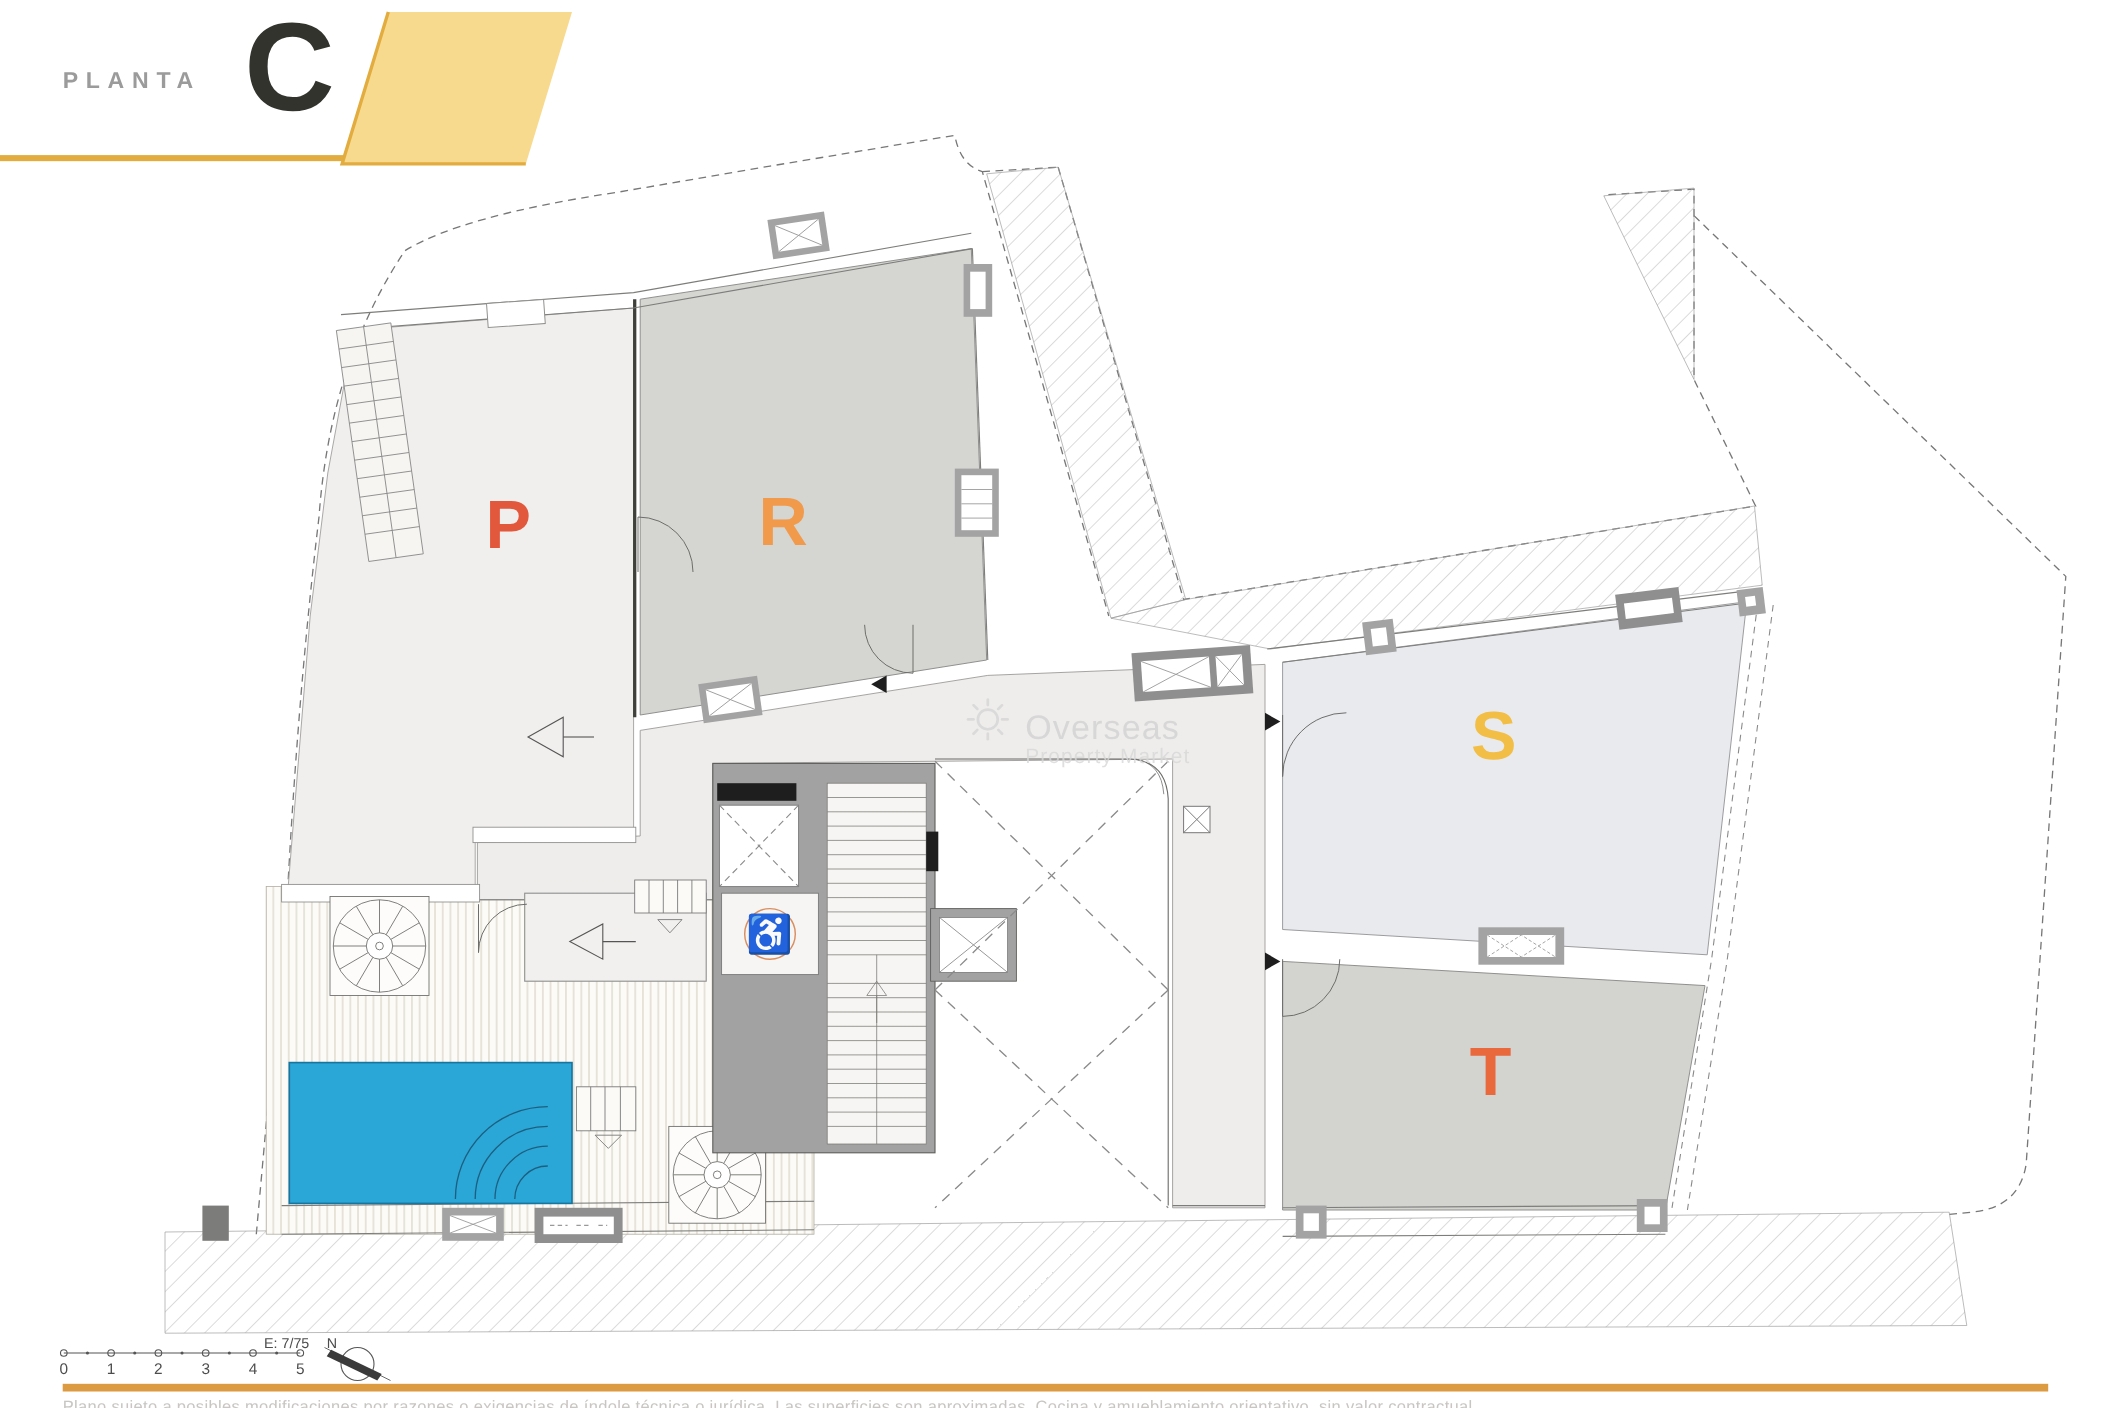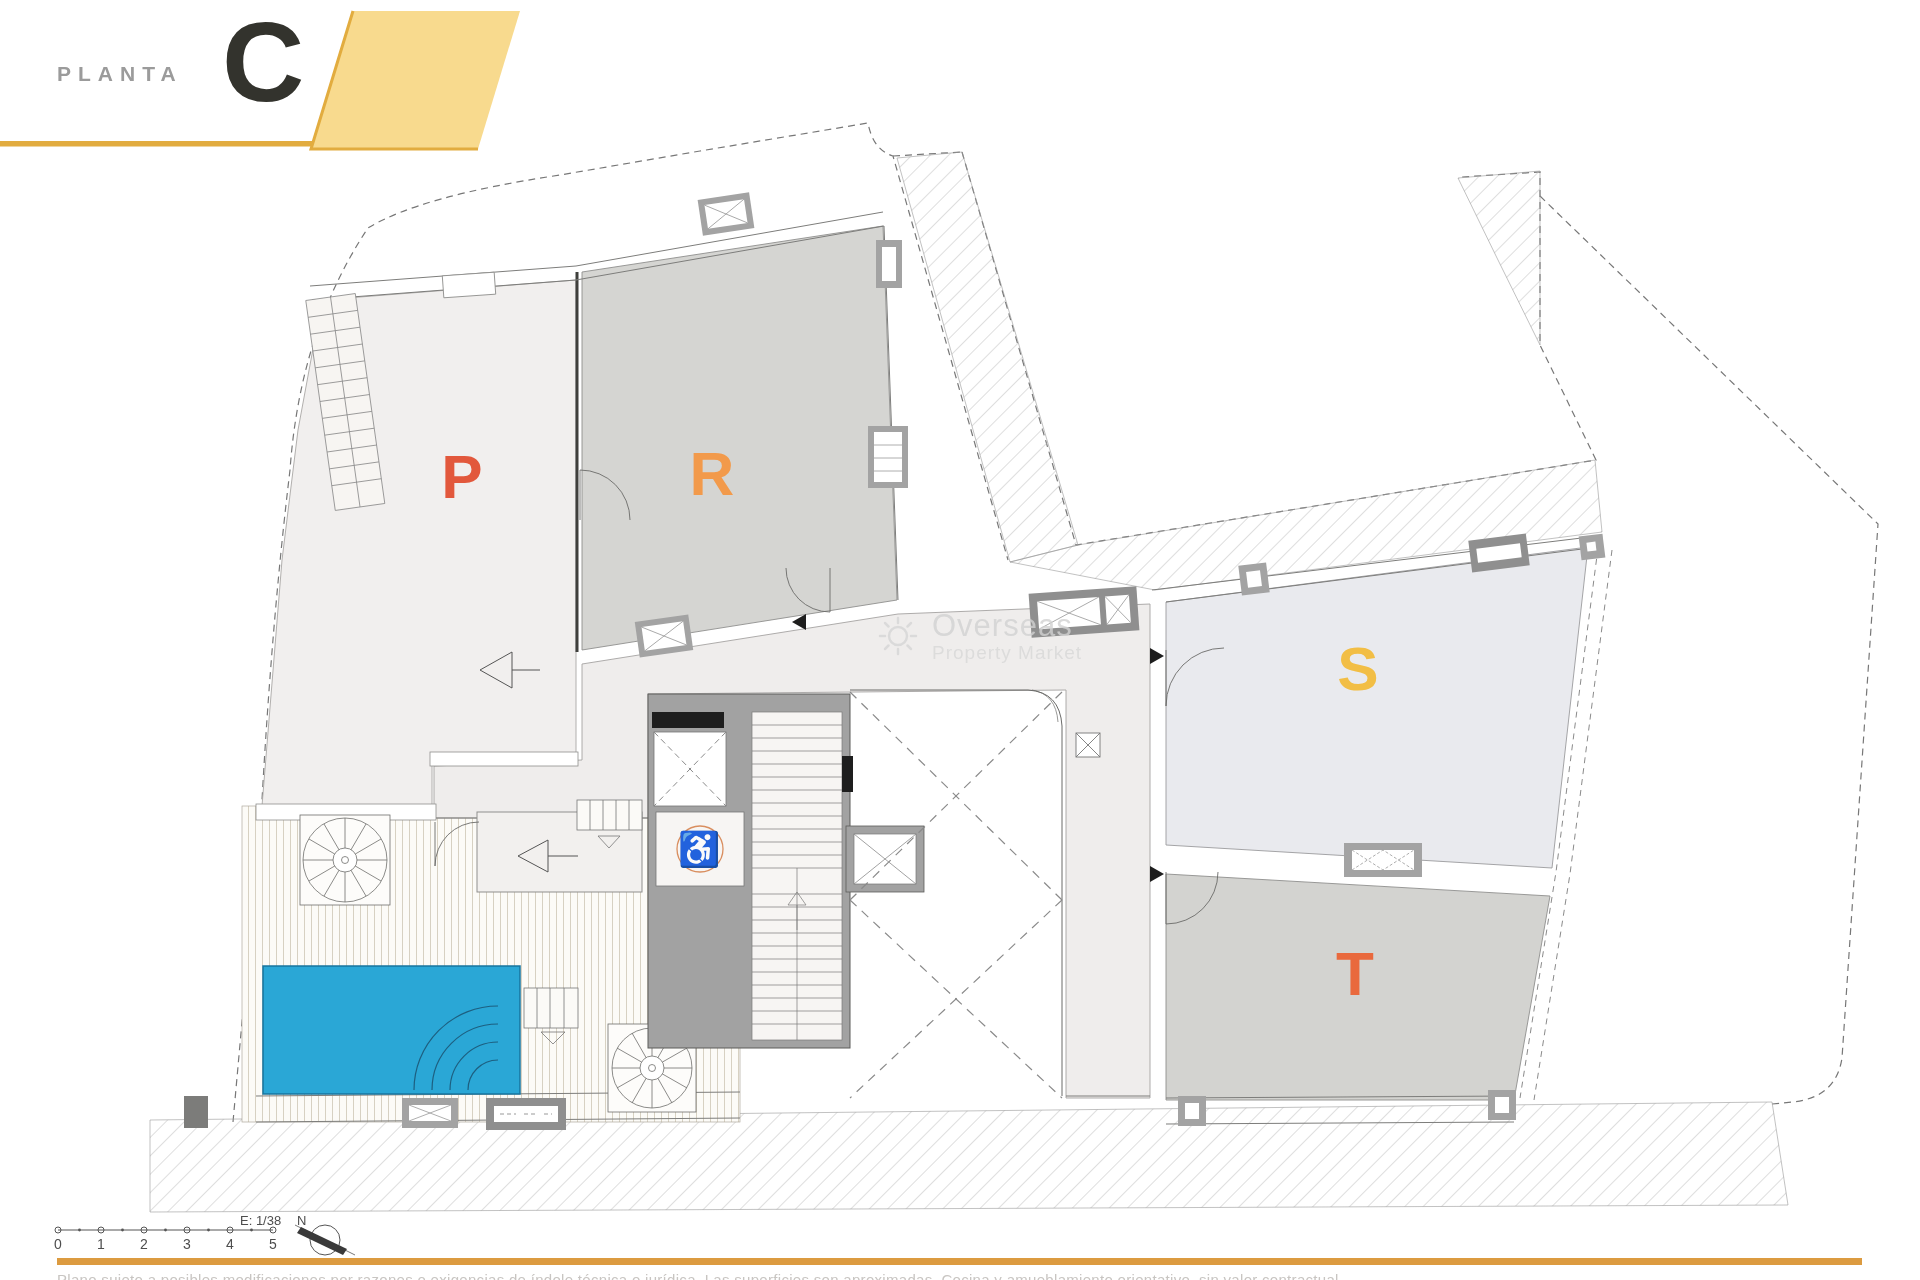--- a/index.html
+++ b/index.html
@@ -4,21 +4,21 @@
 <style>
   html,body{margin:0;padding:0;background:#fff;}
   #page{position:relative;width:1920px;height:1280px;background:#ffffff;overflow:hidden;
         font-family:"Liberation Sans",sans-serif;}
   #plan-svg{position:absolute;left:0;top:0;}
   .hdr-word{position:absolute;left:57px;top:62px;font-size:21px;font-weight:bold;
             letter-spacing:7px;color:#9B9B9B;}
   .hdr-letter{position:absolute;left:222px;top:-4px;font-size:114px;font-weight:bold;color:#33332D;}
   .watermark{position:absolute;left:874px;top:610px;display:flex;align-items:center;gap:10px;
              opacity:.8;pointer-events:none;}
-  .wm-text{display:flex;flex-direction:column;line-height:1.05;}
+  .wm-text{display:flex;flex-direction:column;line-height:1.05;margin-top:36px;}
   .wm-line1{font-size:31px;color:#D2D2D2;letter-spacing:1px;}
   .wm-line2{font-size:19px;color:#D8D8D8;letter-spacing:1px;}
   .scale-num{position:absolute;top:1236px;font-size:14px;color:#4d4d4d;transform:translateX(-50%);}
   .scale-title{position:absolute;left:240px;top:1213px;font-size:13px;color:#4d4d4d;}
   .north-n{position:absolute;left:297px;top:1213px;font-size:13px;color:#4d4d4d;}
   .disclaimer{position:absolute;left:57px;top:1271px;font-size:15px;color:#C8C5C2;
               white-space:nowrap;letter-spacing:.3px;}
 </style>
 </head>
 <body>
@@ -317,21 +317,21 @@
       <line x1="11" y1="37" x2="14.5" y2="33.5"></line>
           <line x1="33.5" y1="14.5" x2="37" y2="11"></line>
     </g>
   </svg>
   <div class="wm-text">
     <span class="wm-line1">Overseas</span>
     <span class="wm-line2">Property Market</span>
   </div>
 </div>
 
-<span class="scale-title">E: 1/38</span>
+<span class="scale-title">E: 7/75</span>
 <span class="north-n">N</span>
 <span class="scale-num" style="left:58px">0</span>
 <span class="scale-num" style="left:101px">1</span>
 <span class="scale-num" style="left:144px">2</span>
 <span class="scale-num" style="left:187px">3</span>
 <span class="scale-num" style="left:230px">4</span>
 <span class="scale-num" style="left:273px">5</span>
 
 <div class="disclaimer">Plano sujeto a posibles modificaciones por razones o exigencias de índole técnica o jurídica. Las superficies son aproximadas. Cocina y amueblamiento orientativo, sin valor contractual.</div>
 

